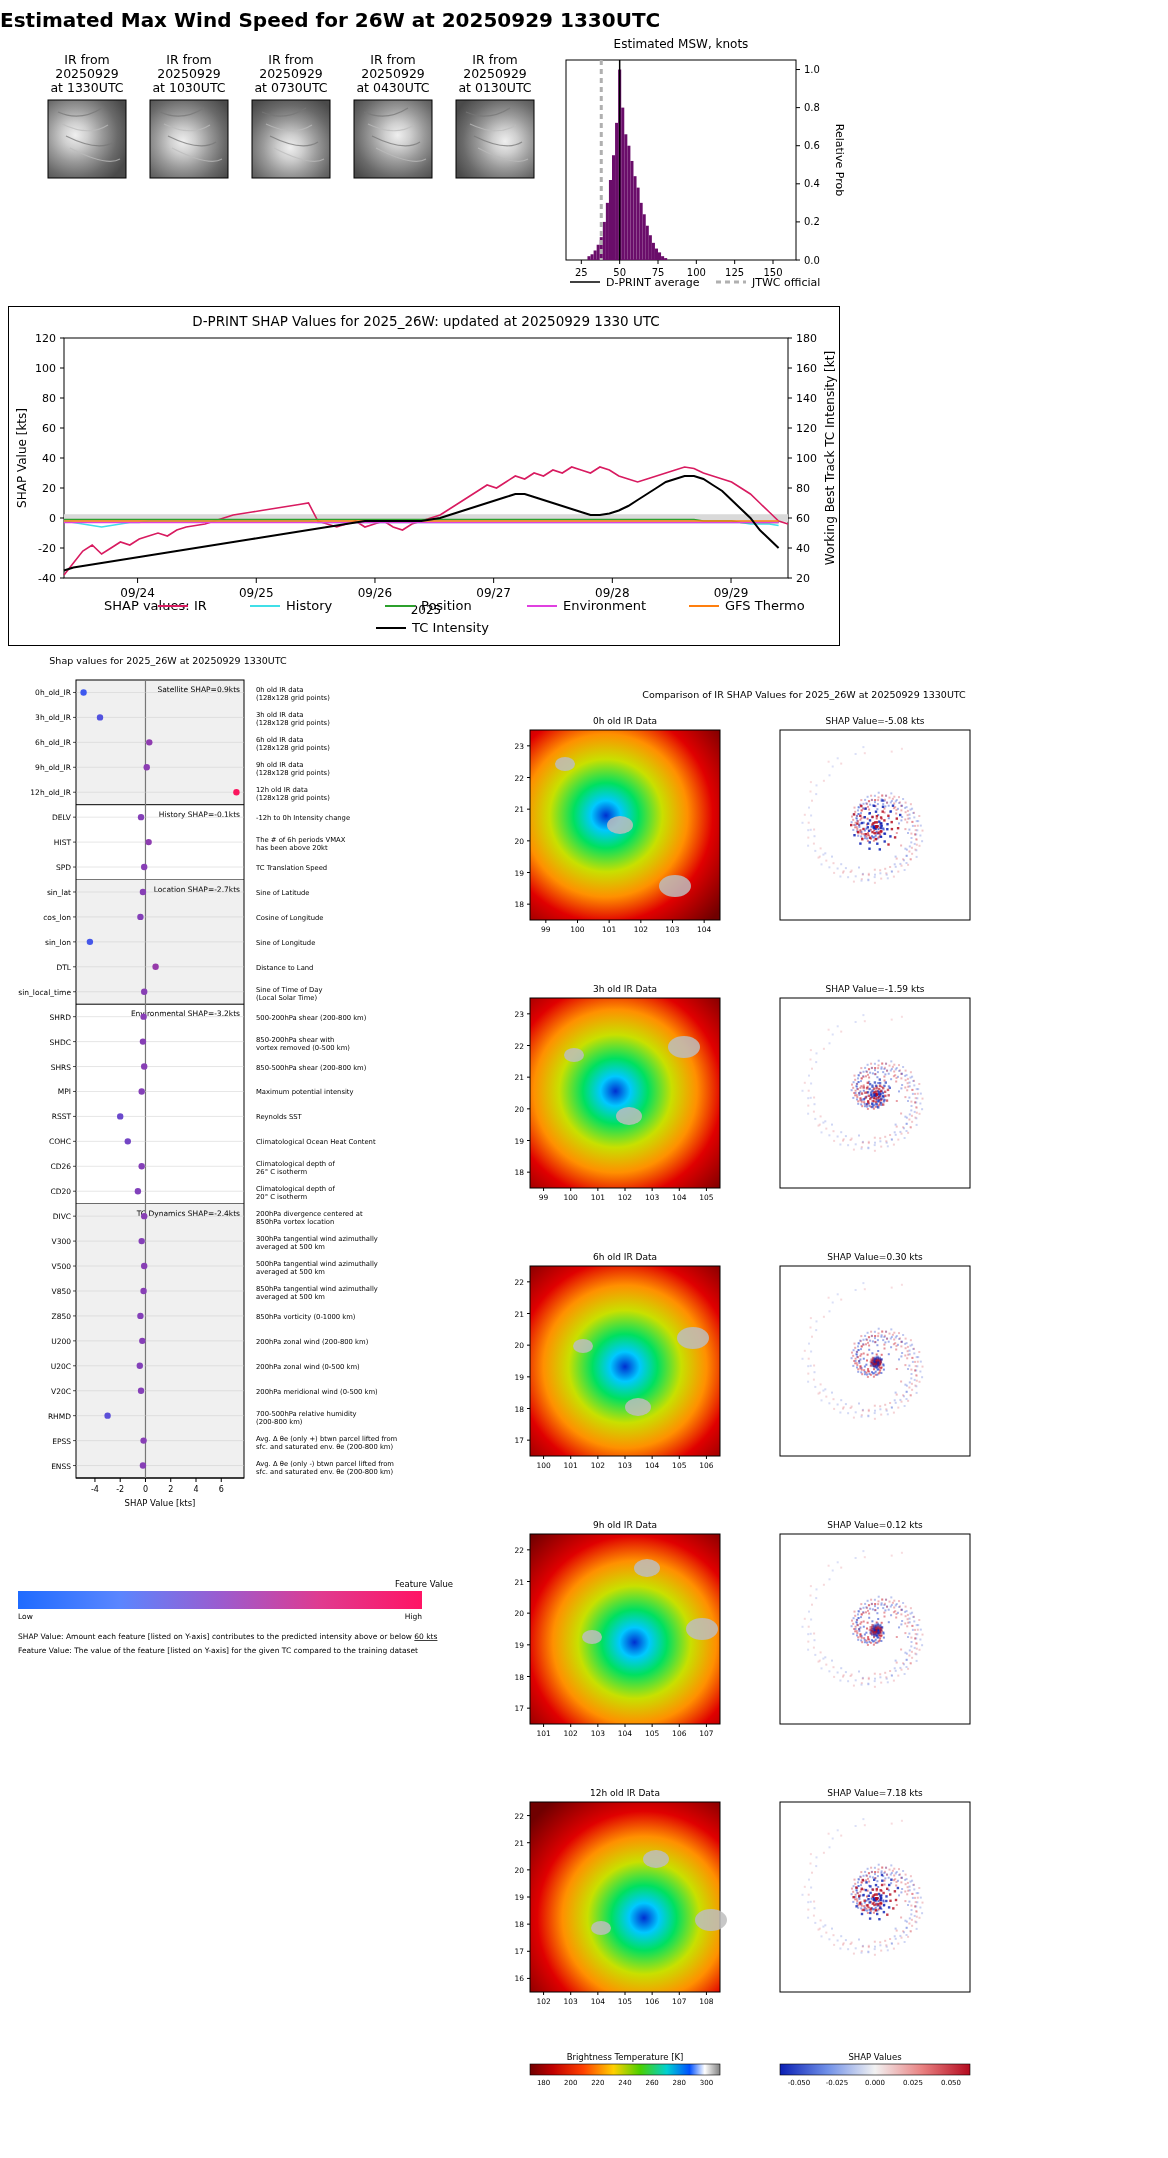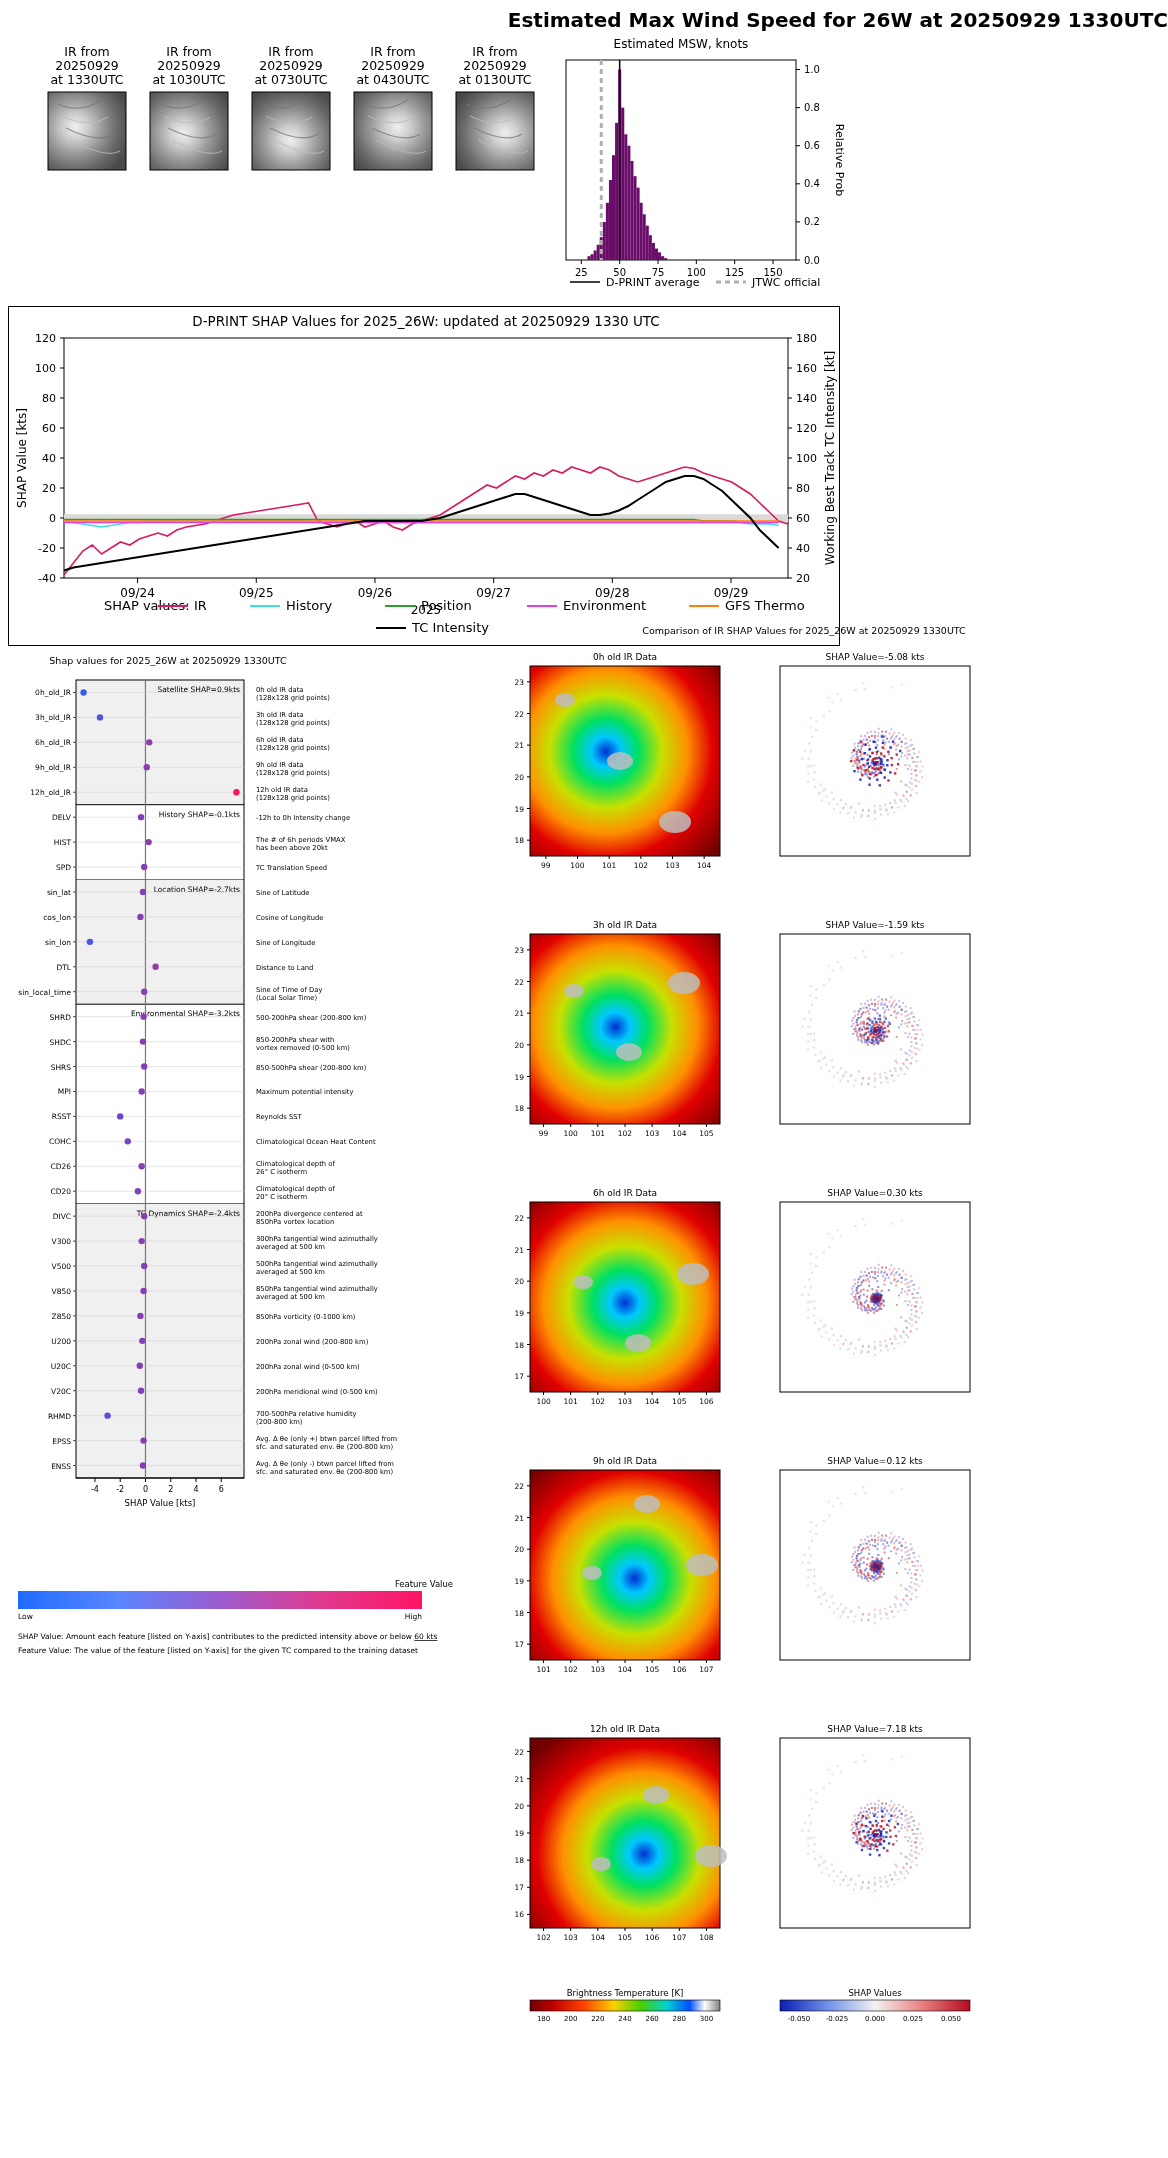--- a/index.html
+++ b/index.html
@@ -1,27 +1,27 @@
 <!DOCTYPE html>
 <html><head>
 <meta charset="utf-8">
 <style>
   html,body{margin:0;padding:0;background:#fff;}
   body{width:1168px;height:2158px;position:relative;font-family:"DejaVu Sans",sans-serif;color:#000;}
   .abs{position:absolute;}
-  .title-main{font-size:20px;font-weight:600;text-align:right;width:100%;top:8px;}
+  .title-main{font-size:20px;font-weight:600;text-align:left;width:100%;top:8px;}
   .box{border:1px solid #000;box-sizing:border-box;}
   svg{display:block;}
 </style>
 </head>
 <body>
 
 <div class="abs title-main">Estimated Max Wind Speed for 26W at 20250929 1330UTC</div>
 
-<div class="abs" id="ir-panels" style="left:40px;top:44px;width:500px;height:150px;">
+<div class="abs" id="ir-panels" style="left:40px;top:52px;width:500px;height:150px;">
     <svg width="520" height="155">
       <text x="47" y="12" font-size="12.5" text-anchor="middle" fill="#000" font-family="&quot;DejaVu Sans&quot;, sans-serif">IR from</text>
       <text x="47" y="26" font-size="12.5" text-anchor="middle" fill="#000" font-family="&quot;DejaVu Sans&quot;, sans-serif">20250929</text>
       <text x="47" y="40" font-size="12.5" text-anchor="middle" fill="#000" font-family="&quot;DejaVu Sans&quot;, sans-serif">at 1330UTC</text>
       <defs>
         <radialGradient id="irg0" cx="35%" cy="45%" r="72%">
           <stop offset="0%" stop-color="#efefef"></stop>
           <stop offset="22%" stop-color="#cfcfcf"></stop>
           <stop offset="48%" stop-color="#9a9a9a"></stop>
           <stop offset="75%" stop-color="#6a6a6a"></stop>
@@ -451,21 +451,21 @@
       <line x1="154.73684210526318" y1="826" x2="154.73684210526318" y2="830" stroke="#000"></line>
       <text x="154.73684210526318" y="840" font-size="8" text-anchor="middle" fill="#000" font-family="&quot;DejaVu Sans&quot;, sans-serif">2</text>
       <line x1="180" y1="826" x2="180" y2="830" stroke="#000"></line>
       <text x="180" y="840" font-size="8" text-anchor="middle" fill="#000" font-family="&quot;DejaVu Sans&quot;, sans-serif">4</text>
       <line x1="205.26315789473685" y1="826" x2="205.26315789473685" y2="830" stroke="#000"></line>
       <text x="205.26315789473685" y="840" font-size="8" text-anchor="middle" fill="#000" font-family="&quot;DejaVu Sans&quot;, sans-serif">6</text>
       <text x="144" y="854" font-size="8.5" text-anchor="middle" fill="#000" font-family="&quot;DejaVu Sans&quot;, sans-serif">SHAP Value [kts]</text>
     </svg>
   </div>
 
-<div class="abs" id="cmp-wrap" style="left:480px;top:620px;width:688px;height:1430px;">
+<div class="abs" id="cmp-wrap" style="left:480px;top:684px;width:688px;height:1430px;">
     <svg width="688" height="1430">
       <text x="324" y="14" font-size="9.5" text-anchor="middle" fill="#000" font-family="&quot;DejaVu Sans&quot;, sans-serif">Comparison of IR SHAP Values for 2025_26W at 20250929 1330UTC</text>
       <defs>
         <radialGradient id="irc0" cx="40%" cy="45%" r="78%">
           <stop offset="0%" stop-color="#0030d0"></stop>
           <stop offset="10%" stop-color="#00c8ff"></stop>
           <stop offset="22%" stop-color="#00e060"></stop>
           <stop offset="38%" stop-color="#c8e000"></stop>
           <stop offset="55%" stop-color="#ff9000"></stop>
           <stop offset="72%" stop-color="#e00000"></stop>

